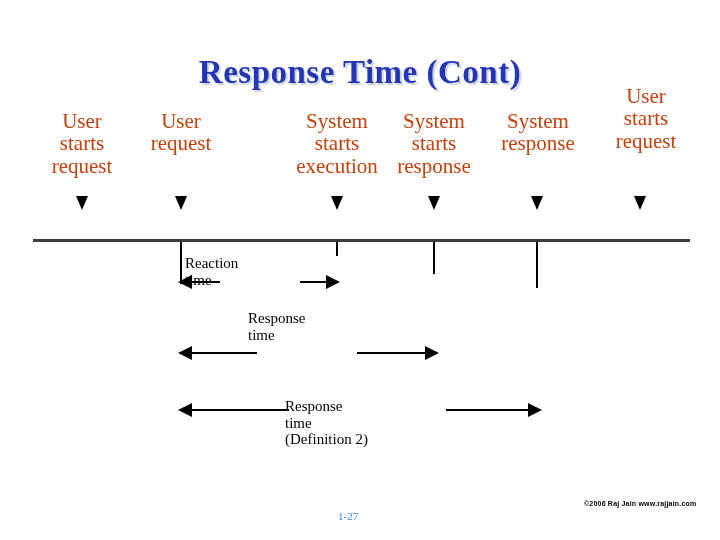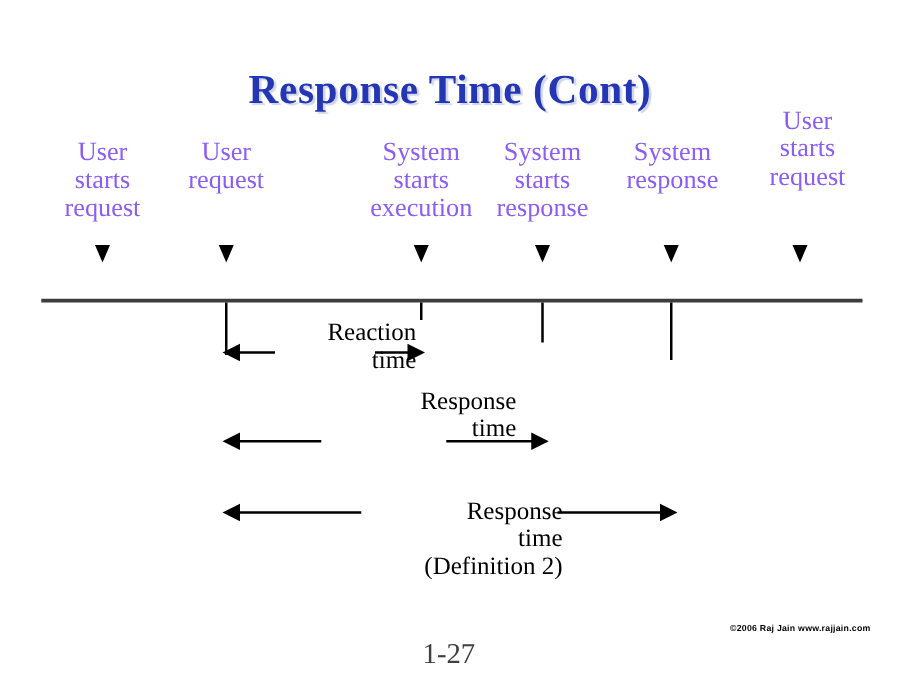--- a/index.html
+++ b/index.html
@@ -37,21 +37,21 @@
     white-space: nowrap;
     margin-top: 16px;
   }
 
   
   .event-label {
     position: absolute;
     text-align: center;
     font-family: "Liberation Serif", "DejaVu Serif", serif;
     font-size: 21px;
-    color: #8b5cf6;
+    color: #c2410c;
     line-height: 1.07;
     white-space: nowrap;
   }
   .event-label .ln { display: block; }
 
   
   .down-arrow {
     position: absolute;
     width: 0;
     height: 0;
@@ -71,23 +71,23 @@
   }
   .tick {
     position: absolute;
     width: 2px;
     background: #000000;
   }
 
   
   .measure-text {
     position: absolute;
-    text-align: right;
-    font-family: "Liberation Serif", "DejaVu Serif", serif;
-    font-size: 20px;
+    text-align: left;
+    font-family: "Liberation Serif", "DejaVu Serif", serif;
+    font-size: 15px;
     color: #000000;
     line-height: 1.1;
     white-space: nowrap;
   }
   .measure-text .ln { display: block; }
 
   .hline {
     position: absolute;
     height: 2px;
     background: #000000;
@@ -101,22 +101,22 @@
   }
   .head-left  { border-right: 14px solid #000000; }
   .head-right { border-left: 14px solid #000000; }
 
   
   .slide-number {
     position: absolute;
     left: 338px;
     top: 510px;
     font-family: "Liberation Serif", "DejaVu Serif", serif;
-    font-size: 23px;
-    color: #404040;
+    font-size: 11px;
+    color: #3b82f6;
     white-space: nowrap;
   }
   .copyright {
     position: absolute;
     left: 584px;
     top: 500px;
     font-family: "Liberation Sans", "DejaVu Sans", sans-serif;
     font-size: 7px;
     font-weight: bold;
     letter-spacing: 0.2px;

